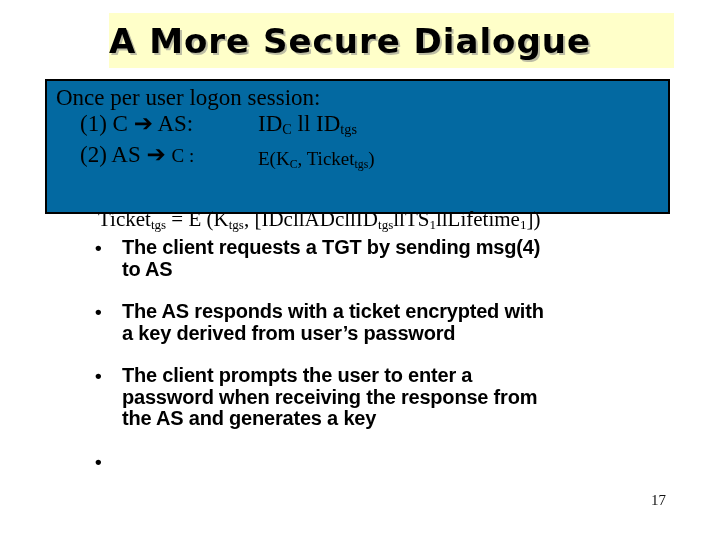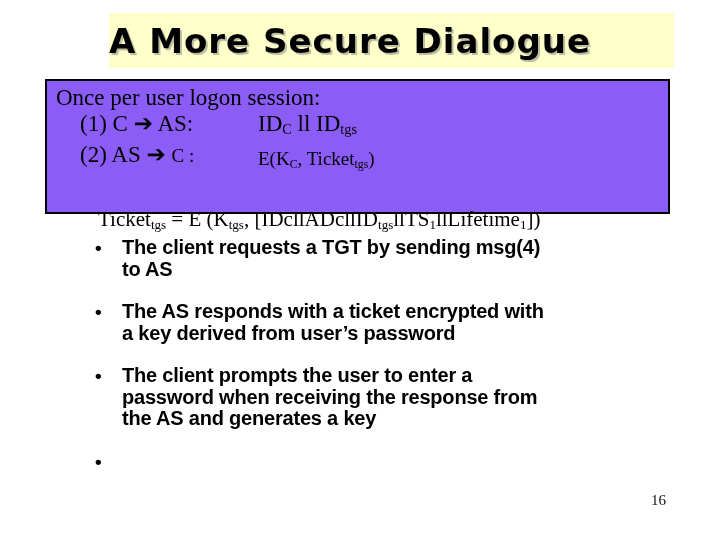--- a/index.html
+++ b/index.html
@@ -29,21 +29,21 @@
     text-shadow: 2px 2px 0 #bdbda4;
     white-space: nowrap;
   }
 
   
   .protocol-box {
     position: absolute;
     left: 45px; top: 79px;
     width: 603px; height: 123px;
     border: 2px solid #000;
-    background: #8b5cf6;
+    background: #0369a1;
     padding: 4px 9px;
     font-family: "Liberation Serif", "DejaVu Serif", serif;
     font-size: 23px;
     line-height: 26px;
   }
   .proto-line { display: flex; margin-left: 24px; white-space: nowrap; }
   .proto-label { width: 178px; flex: 0 0 178px; }
   .proto-value.small-value { font-size: 19px; padding-top: 4px; }
   .formula {
     margin-top: 28px;
@@ -119,13 +119,13 @@
     <span class="bullet-marker">•</span>
     <span class="bullet-text">The client prompts the user to enter a
 password when receiving the response from
 the AS and generates a key</span>
   </li>
   <li class="bullet">
     <span class="bullet-marker">•</span>
   </li>
 </ul>
 
-<div class="page-number">16</div>
+<div class="page-number">17</div>
 
 </body></html>

